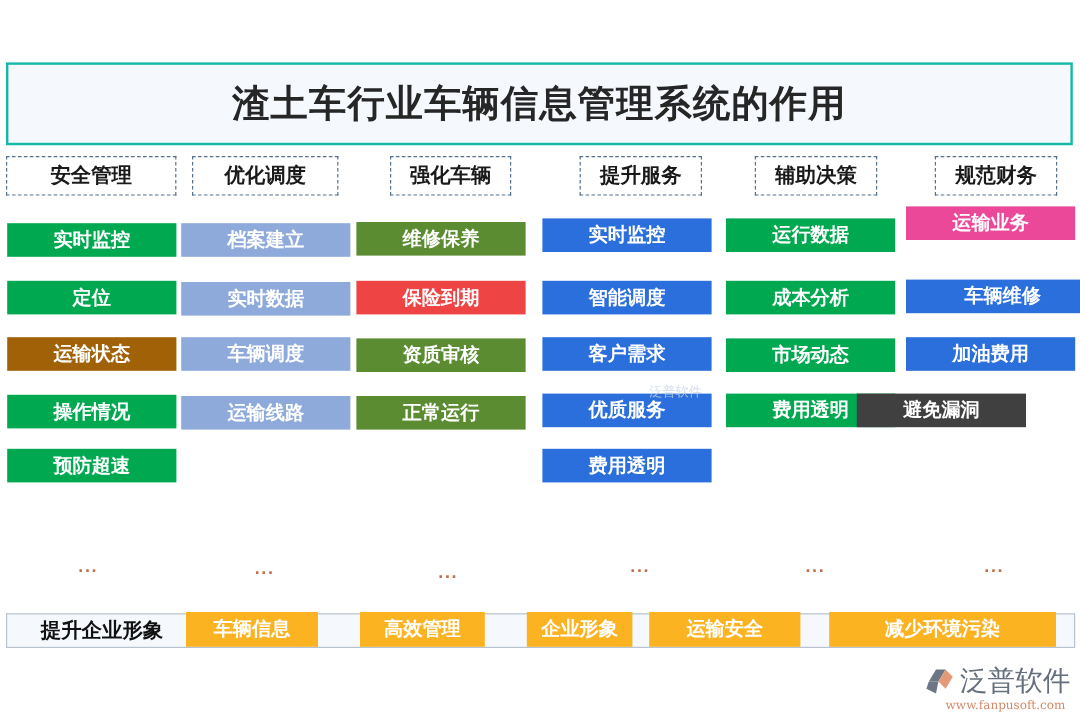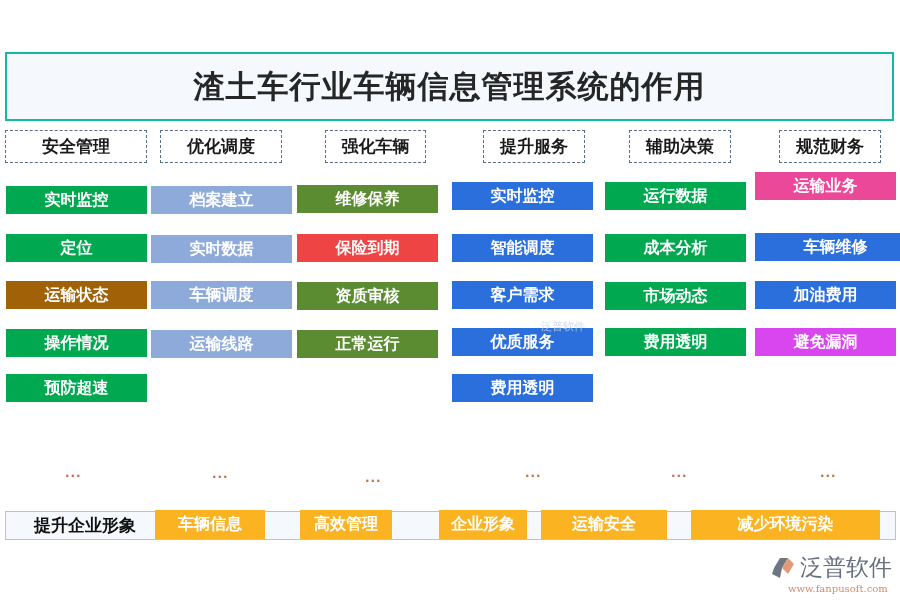--- a/index.html
+++ b/index.html
@@ -63,35 +63,35 @@
 <div class="cell" style="left:452px;top:374px;background:#2a6fdc;">费用透明</div>
 
 <div class="cell" style="left:605px;top:182px;background:#00a850;">运行数据</div>
 <div class="cell" style="left:605px;top:234px;background:#00a850;">成本分析</div>
 <div class="cell" style="left:605px;top:282px;background:#00a850;">市场动态</div>
 <div class="cell" style="left:605px;top:328px;background:#00a850;">费用透明</div>
 
 <div class="cell" style="left:755px;top:172px;background:#ec4899;">运输业务</div>
 <div class="cell" style="left:755px;top:233px;background:#2a6fdc;padding-left:10px;">车辆维修</div>
 <div class="cell" style="left:755px;top:281px;background:#2a6fdc;">加油费用</div>
-<div class="cell" style="left:755px;top:328px;background:#d946ef;">避免漏洞</div>
+<div class="cell" style="left:714px;top:328px;background:#404040;">避免漏洞</div>
 
 <div class="watermark-mid">泛普软件</div>
 
 <div class="dots" style="left:65px;top:466px;">...</div>
 <div class="dots" style="left:212px;top:467px;">...</div>
 <div class="dots" style="left:365px;top:471px;">...</div>
 <div class="dots" style="left:525px;top:466px;">...</div>
 <div class="dots" style="left:671px;top:466px;">...</div>
 <div class="dots" style="left:820px;top:466px;">...</div>
 
 <div class="bottom-bar"></div>
 <div class="bottom-label">提升企业形象</div>
 <div class="ytag" style="left:155px;width:110px;">车辆信息</div>
-<div class="ytag" style="left:300px;width:92px;">高效管理</div>
+<div class="ytag" style="left:300px;width:104px;">高效管理</div>
 <div class="ytag" style="left:439px;width:88px;">企业形象</div>
 <div class="ytag" style="left:541px;width:126px;">运输安全</div>
 <div class="ytag" style="left:691px;width:189px;">减少环境污染</div>
 
 <div class="logo">
   <div class="logo-row">
     <svg width="26" height="24" viewBox="0 0 26 24">
       <polygon points="4,12 10,2 18,2 12,12" fill="#6d7684"></polygon>
       <polygon points="12,12 18,2 24,8 18,18" fill="#e39a78"></polygon>
       <polygon points="4,12 12,12 10,22 2,18" fill="#6d7684"></polygon>

